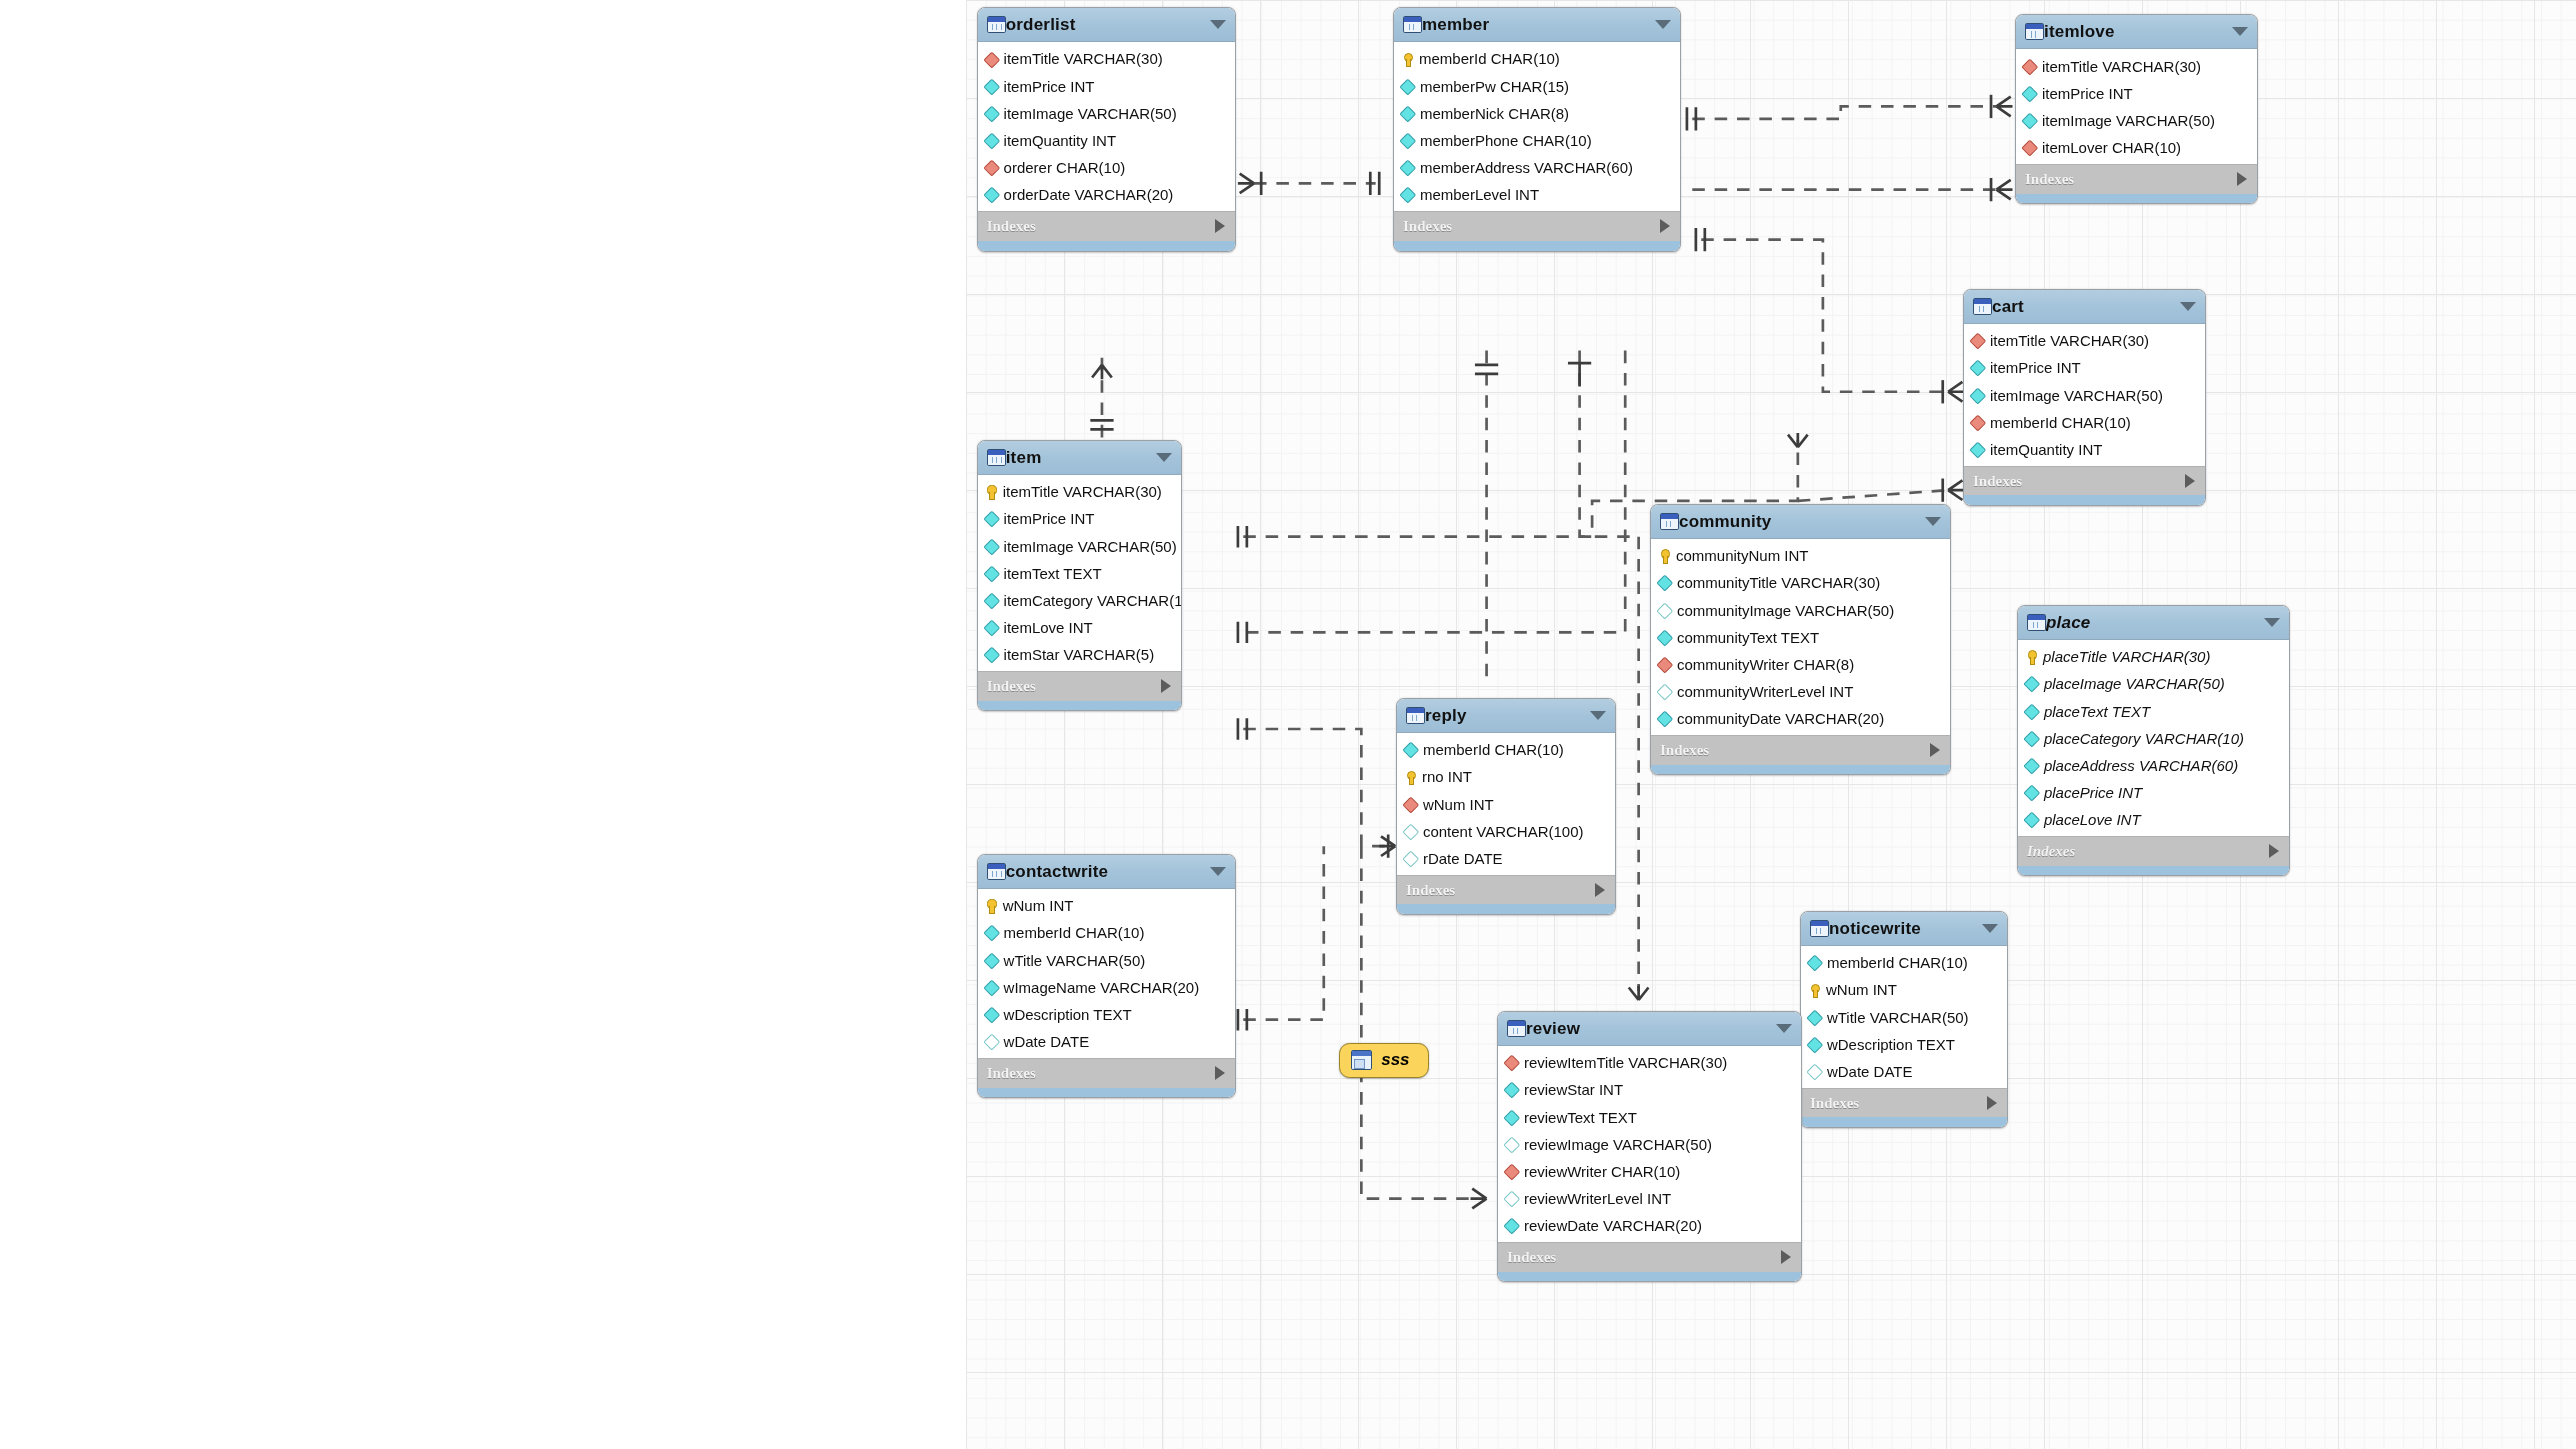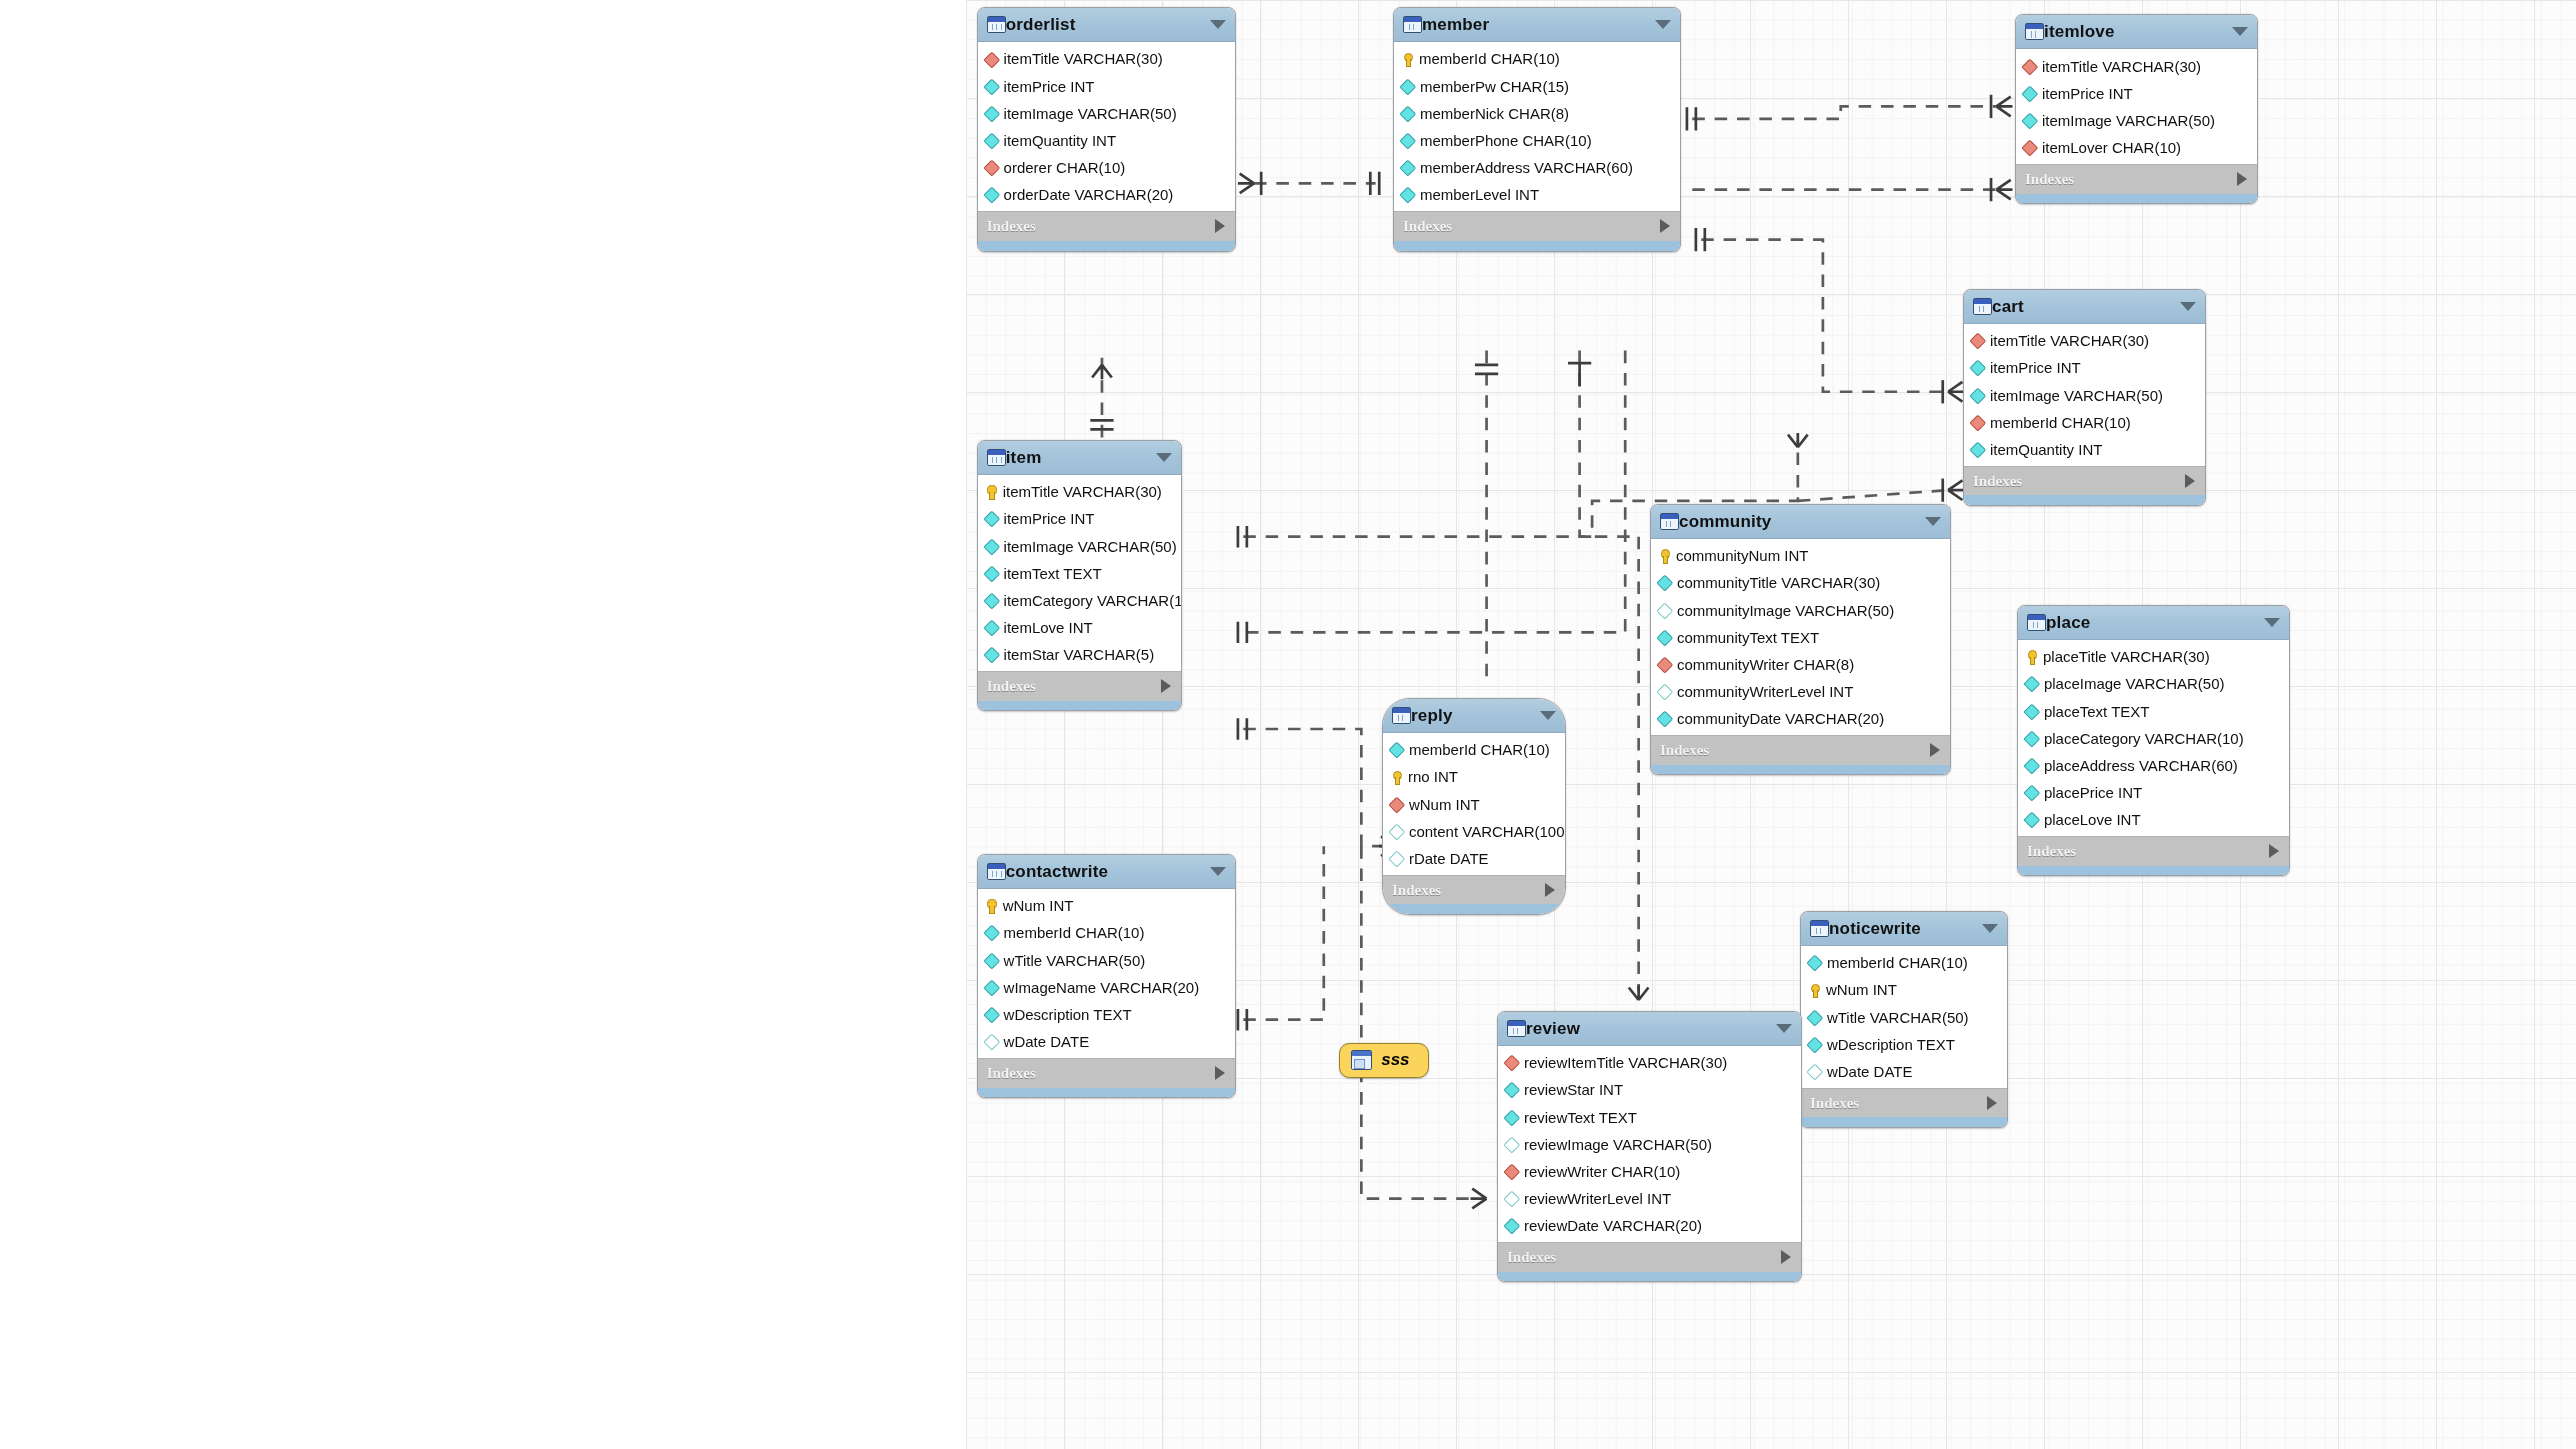--- a/index.html
+++ b/index.html
@@ -390,21 +390,21 @@
               <span class="mk d cyan"></span>
               <span>communityDate VARCHAR(20)</span>
             </div>
           </div>
           <div class="tbl-ft">
             <span class="ft-label">Indexes</span>
             <span class="ft-arrow"></span>
           </div>
           <div class="tbl-strip"></div>
         </div>
-        <div class="tbl" style="left: 1051px; top: 605px; width: 273px;">
+        <div class="tbl" style="left: 1051px; top: 605px; width: 273px; font-style: italic;">
           <div class="tbl-hd">
             <span class="tbl-ico"></span>
             <span class="tbl-name">place</span>
             <span class="tbl-caret"></span>
           </div>
           <div class="cols">
             <div class="col">
               <span class="mk pk"></span>
               <span>placeTitle VARCHAR(30)</span>
             </div>
@@ -432,21 +432,21 @@
               <span class="mk d cyan"></span>
               <span>placeLove INT</span>
             </div>
           </div>
           <div class="tbl-ft">
             <span class="ft-label">Indexes</span>
             <span class="ft-arrow"></span>
           </div>
           <div class="tbl-strip"></div>
         </div>
-        <div class="tbl" style="left: 416px; top: 698px; width: 184px; border-radius: 28px;">
+        <div class="tbl" style="left: 430px; top: 698px; width: 220px;">
           <div class="tbl-hd">
             <span class="tbl-ico"></span>
             <span class="tbl-name">reply</span>
             <span class="tbl-caret"></span>
           </div>
           <div class="cols">
             <div class="col">
               <span class="mk d cyan"></span>
               <span>memberId CHAR(10)</span>
             </div>

